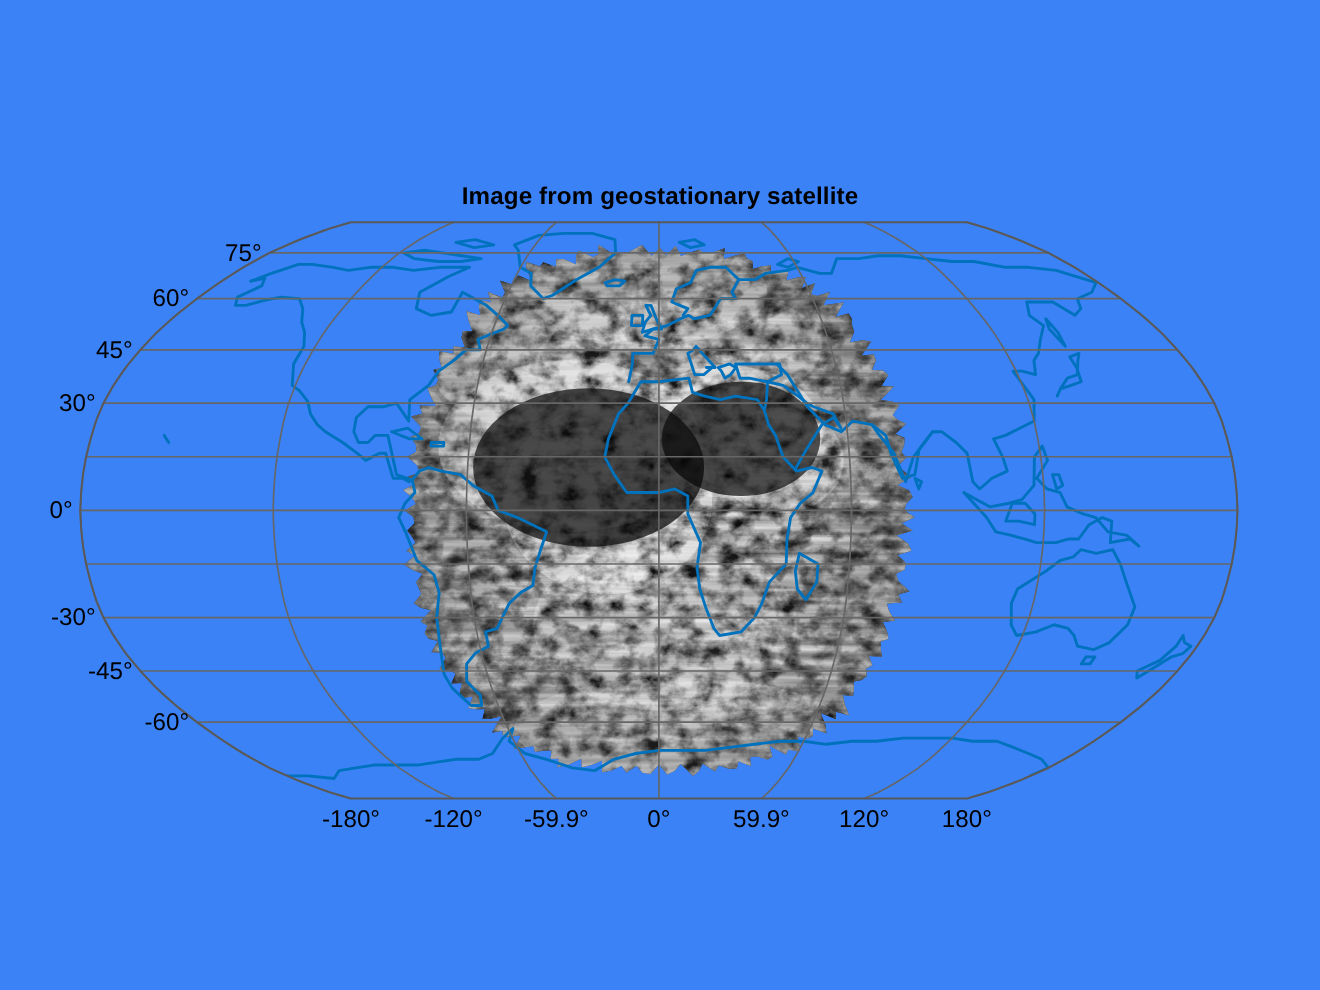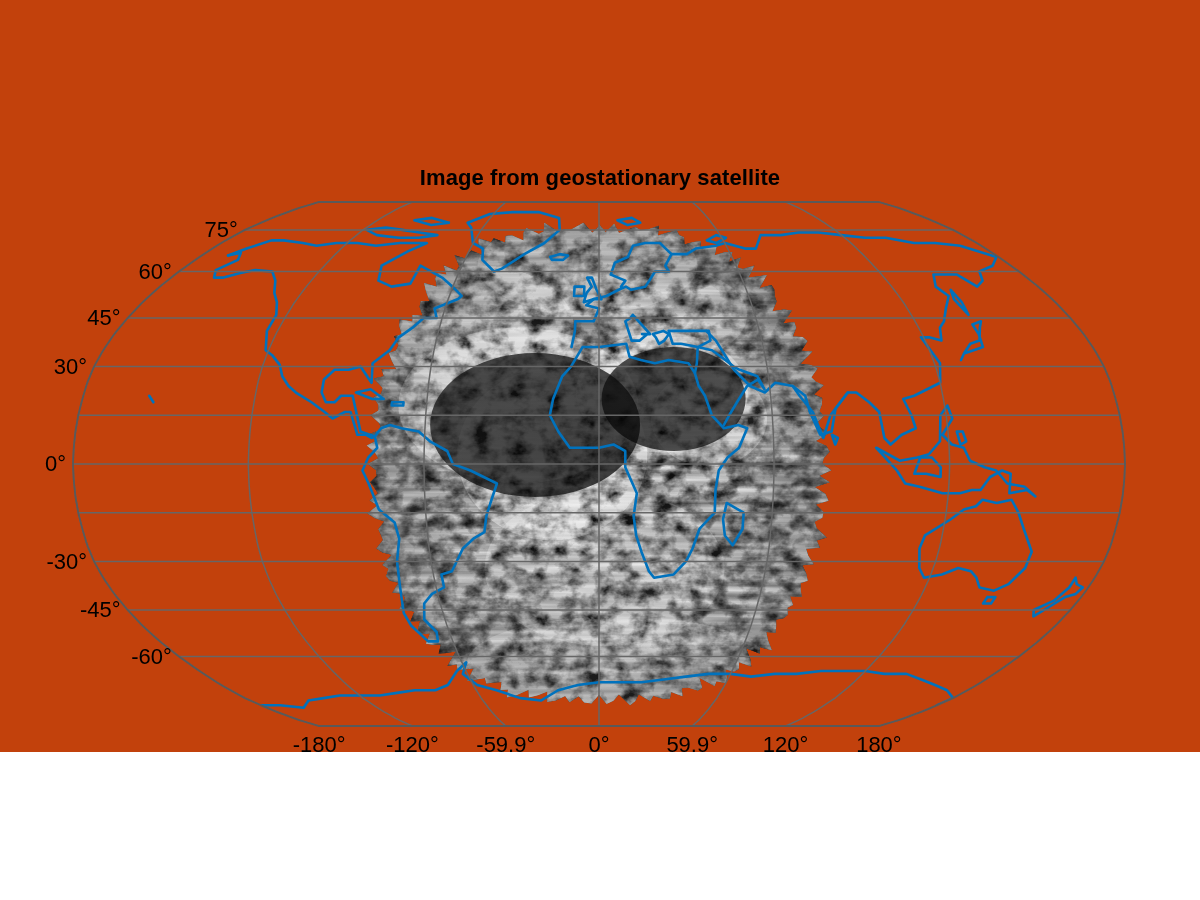--- a/index.html
+++ b/index.html
@@ -1,18 +1,18 @@
 <!DOCTYPE html>
 <html><head>
 <meta charset="utf-8">
 <style>
   html,body{margin:0;padding:0;background:#ffffff;}
   body{width:1200px;height:900px;overflow:hidden;
        font-family:"Liberation Sans","DejaVu Sans",sans-serif;}
-  #stage{position:relative;width:1200px;height:752px;background:#c2410c;}
+  #stage{position:relative;width:1200px;height:900px;background:#3b82f6;}
   #map-title{
     position:absolute;left:0;top:165px;width:1200px;text-align:center;
     font-size:22px;font-weight:bold;color:#000;letter-spacing:.1px;
     font-family:"Liberation Sans","DejaVu Sans",sans-serif;
   }
   #map-svg{position:absolute;left:0;top:0;width:1200px;height:900px;display:block;}
   .tick-label{
     font-family:"Liberation Sans","DejaVu Sans",sans-serif;
     font-size:22px;fill:#000;
   }

